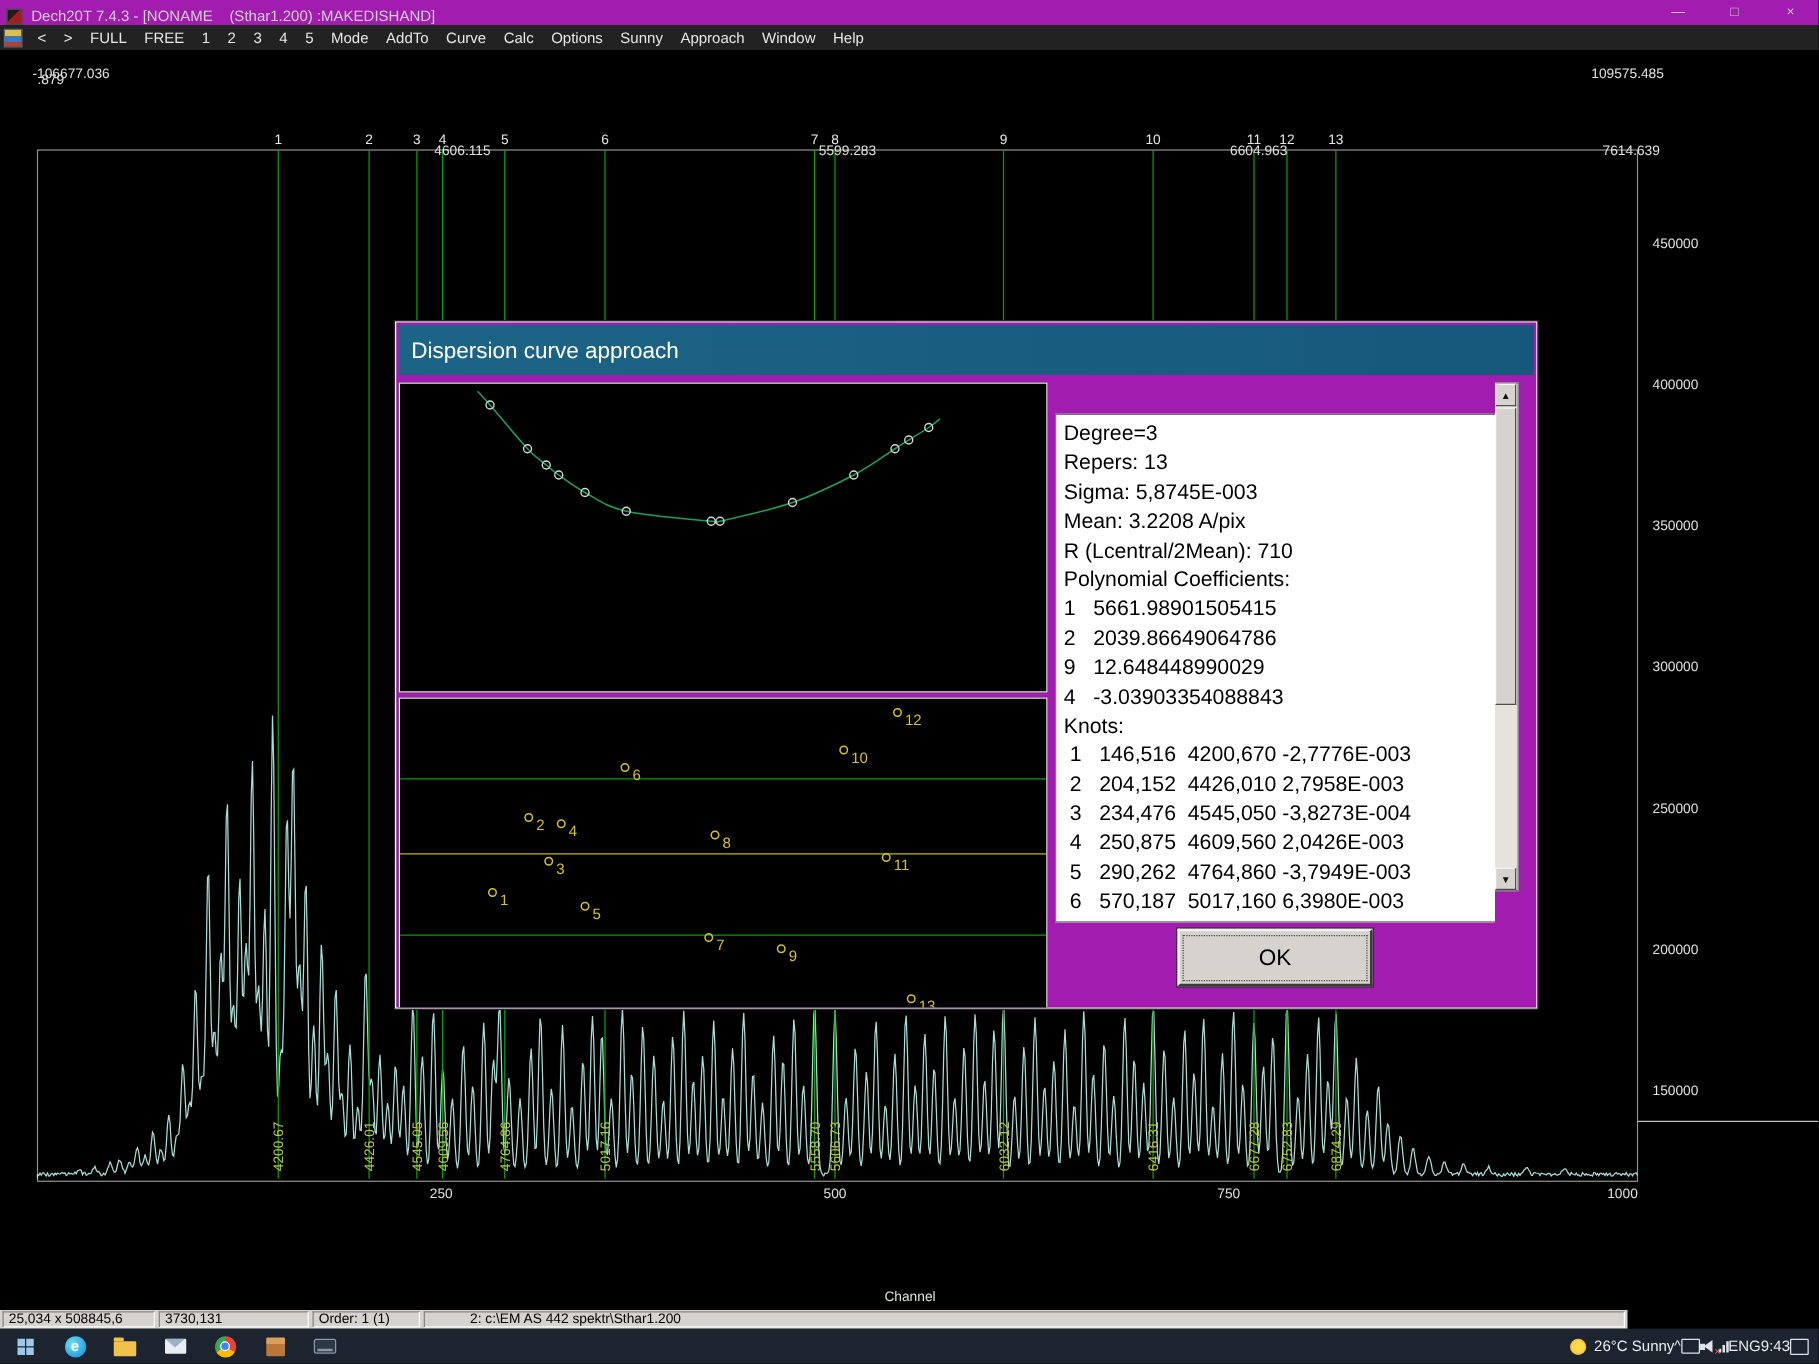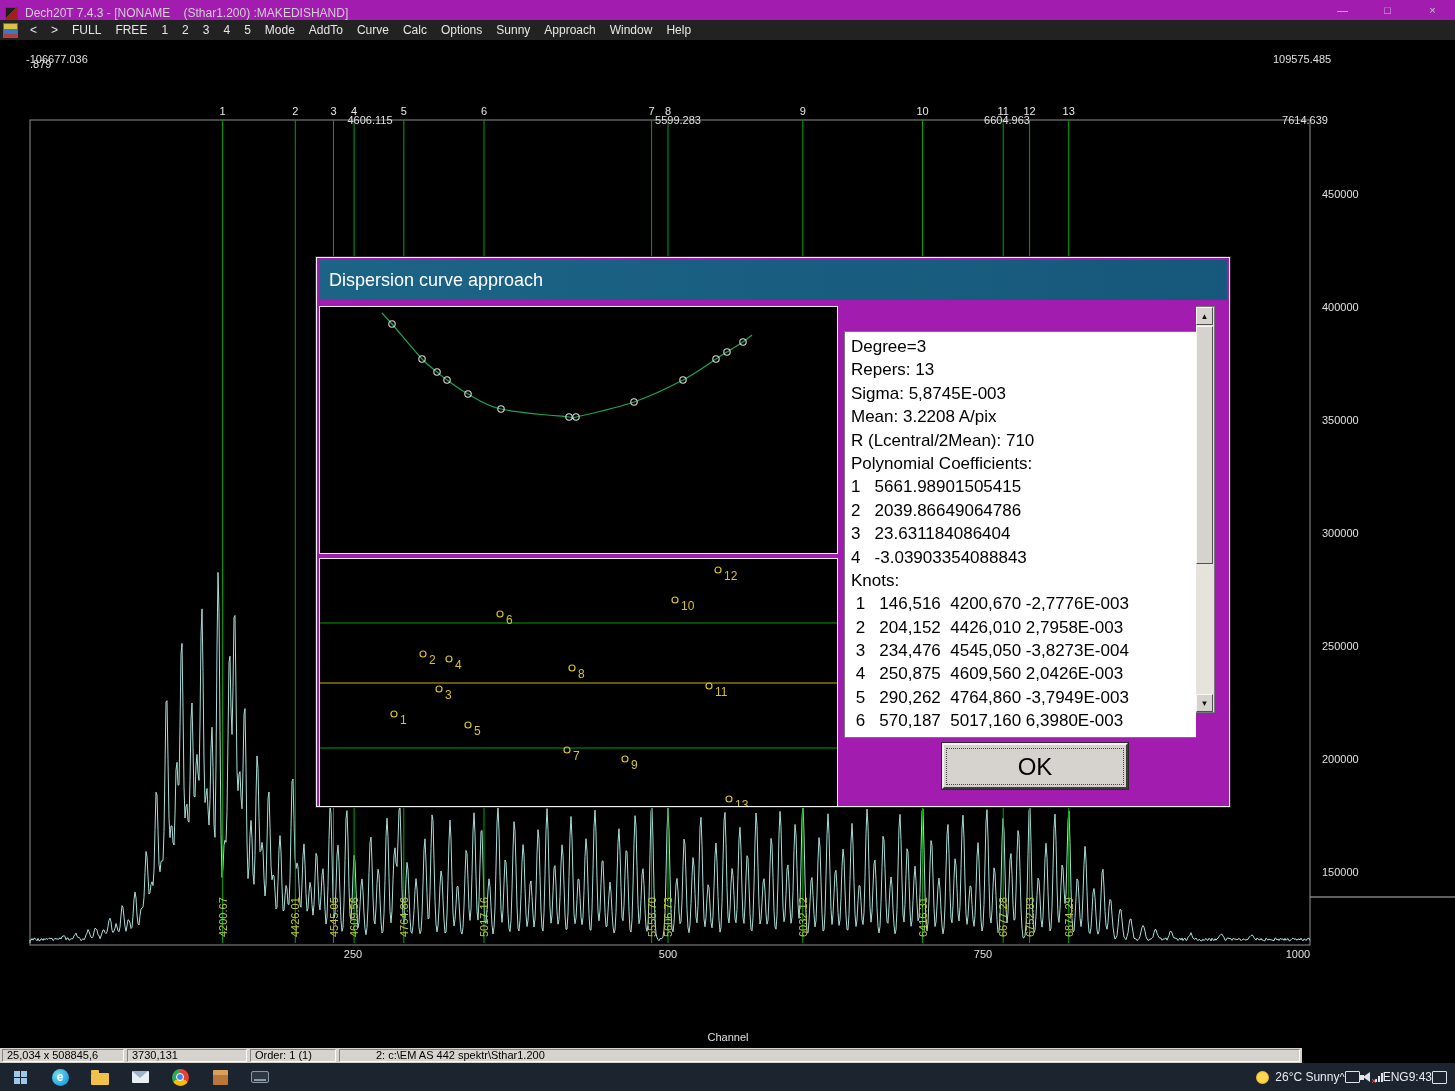--- a/index.html
+++ b/index.html
@@ -31,21 +31,21 @@
   .dialog-title{position:absolute;left:2px;top:2px;width:908px;height:40px;background:linear-gradient(90deg,#1c6486,#16587b);color:#fff;font-size:18px;line-height:40px;padding-left:10px;box-sizing:border-box;cursor:default;}
   .curve-panel{position:absolute;left:2px;top:48px;background:#000;border:1px solid #e8e8e8;}
   .resid-panel{position:absolute;left:2px;top:300px;background:#000;border:1px solid #e8e8e8;}
   .info-panel{position:absolute;left:527px;top:48px;width:352px;height:407px;background:#fff;border:1px solid #777;border-right:0;box-sizing:border-box;padding:3px 0 0 6px;overflow:hidden;color:#000;font-size:17px;margin-top:25px;}
   .info-line{height:23.4px;line-height:23.4px;white-space:pre;}
   .scrollbar{position:absolute;left:879px;top:48px;width:19px;height:407px;background:#e6e3dc;border:1px solid #777;border-left:0;box-sizing:border-box;}
   .sb-btn{position:absolute;left:0;width:17px;height:18px;background:#d6d3ce;border:1px solid;border-color:#f8f8f8 #505050 #505050 #f8f8f8;box-sizing:border-box;font-size:8px;display:flex;align-items:center;justify-content:center;color:#111;}
   .sb-up{top:0;}
   .sb-down{bottom:0;}
   .sb-thumb{position:absolute;left:0;top:19px;width:17px;height:238px;background:#d6d3ce;border:1px solid;border-color:#f8f8f8 #505050 #505050 #f8f8f8;box-sizing:border-box;}
-  .ok-btn{position:absolute;left:625px;top:485px;width:186px;height:46px;background:#d6d3ce;border:2px solid;border-color:#f4f2ee #3c3c3c #3c3c3c #f4f2ee;box-shadow:0 0 0 1px #2a2a2a;font-family:inherit;font-size:24px;color:#000;padding:0;cursor:pointer;box-sizing:border-box;}
+  .ok-btn{position:absolute;left:625px;top:485px;width:156px;height:46px;background:#d6d3ce;border:2px solid;border-color:#f4f2ee #3c3c3c #3c3c3c #f4f2ee;box-shadow:0 0 0 1px #2a2a2a;font-family:inherit;font-size:18px;color:#000;padding:0;cursor:pointer;box-sizing:border-box;}
   .ok-inner{display:block;margin:2px;border:1px dotted #444;line-height:35px;text-align:center;}
 
   
   .statusbar{position:absolute;left:0;top:1048px;width:1302px;height:15px;background:#d6d3ce;z-index:20;display:flex;gap:3px;padding:1px 2px;box-sizing:border-box;font-size:11px;color:#000;}
   .status-cell{border:1px solid;border-color:#858585 #fcfcfc #fcfcfc #858585;line-height:11px;padding:0 4px;white-space:pre;overflow:hidden;box-sizing:border-box;}
   .sc1{width:122px;}.sc2{width:120px;}.sc3{width:86px;}.sc4{flex:1;padding-left:36px;}
 
   
   .taskbar{position:absolute;left:0;top:1063px;width:1455px;height:28px;background:#1c2430;z-index:30;display:flex;align-items:center;color:#e8ecf0;}
   .tb-btn{width:40px;height:28px;display:flex;align-items:center;justify-content:center;cursor:pointer;}
@@ -232,21 +232,21 @@
     </svg>
   <div class="info-panel" id="info-panel">
       <div class="info-line">Degree=3</div>
       <div class="info-line">Repers: 13</div>
       <div class="info-line">Sigma: 5,8745E-003</div>
       <div class="info-line">Mean: 3.2208 A/pix</div>
       <div class="info-line">R (Lcentral/2Mean): 710</div>
       <div class="info-line">Polynomial Coefficients:</div>
       <div class="info-line">1   5661.98901505415</div>
       <div class="info-line">2   2039.86649064786</div>
-      <div class="info-line">3   23.631184086404</div>
+      <div class="info-line">9   12.648448990029</div>
       <div class="info-line">4   -3.03903354088843</div>
       <div class="info-line">Knots:</div>
       <div class="info-line"> 1   146,516  4200,670 -2,7776E-003</div>
       <div class="info-line"> 2   204,152  4426,010 2,7958E-003</div>
       <div class="info-line"> 3   234,476  4545,050 -3,8273E-004</div>
       <div class="info-line"> 4   250,875  4609,560 2,0426E-003</div>
       <div class="info-line"> 5   290,262  4764,860 -3,7949E-003</div>
       <div class="info-line"> 6   570,187  5017,160 6,3980E-003</div>
     </div>
   <div class="scrollbar">

